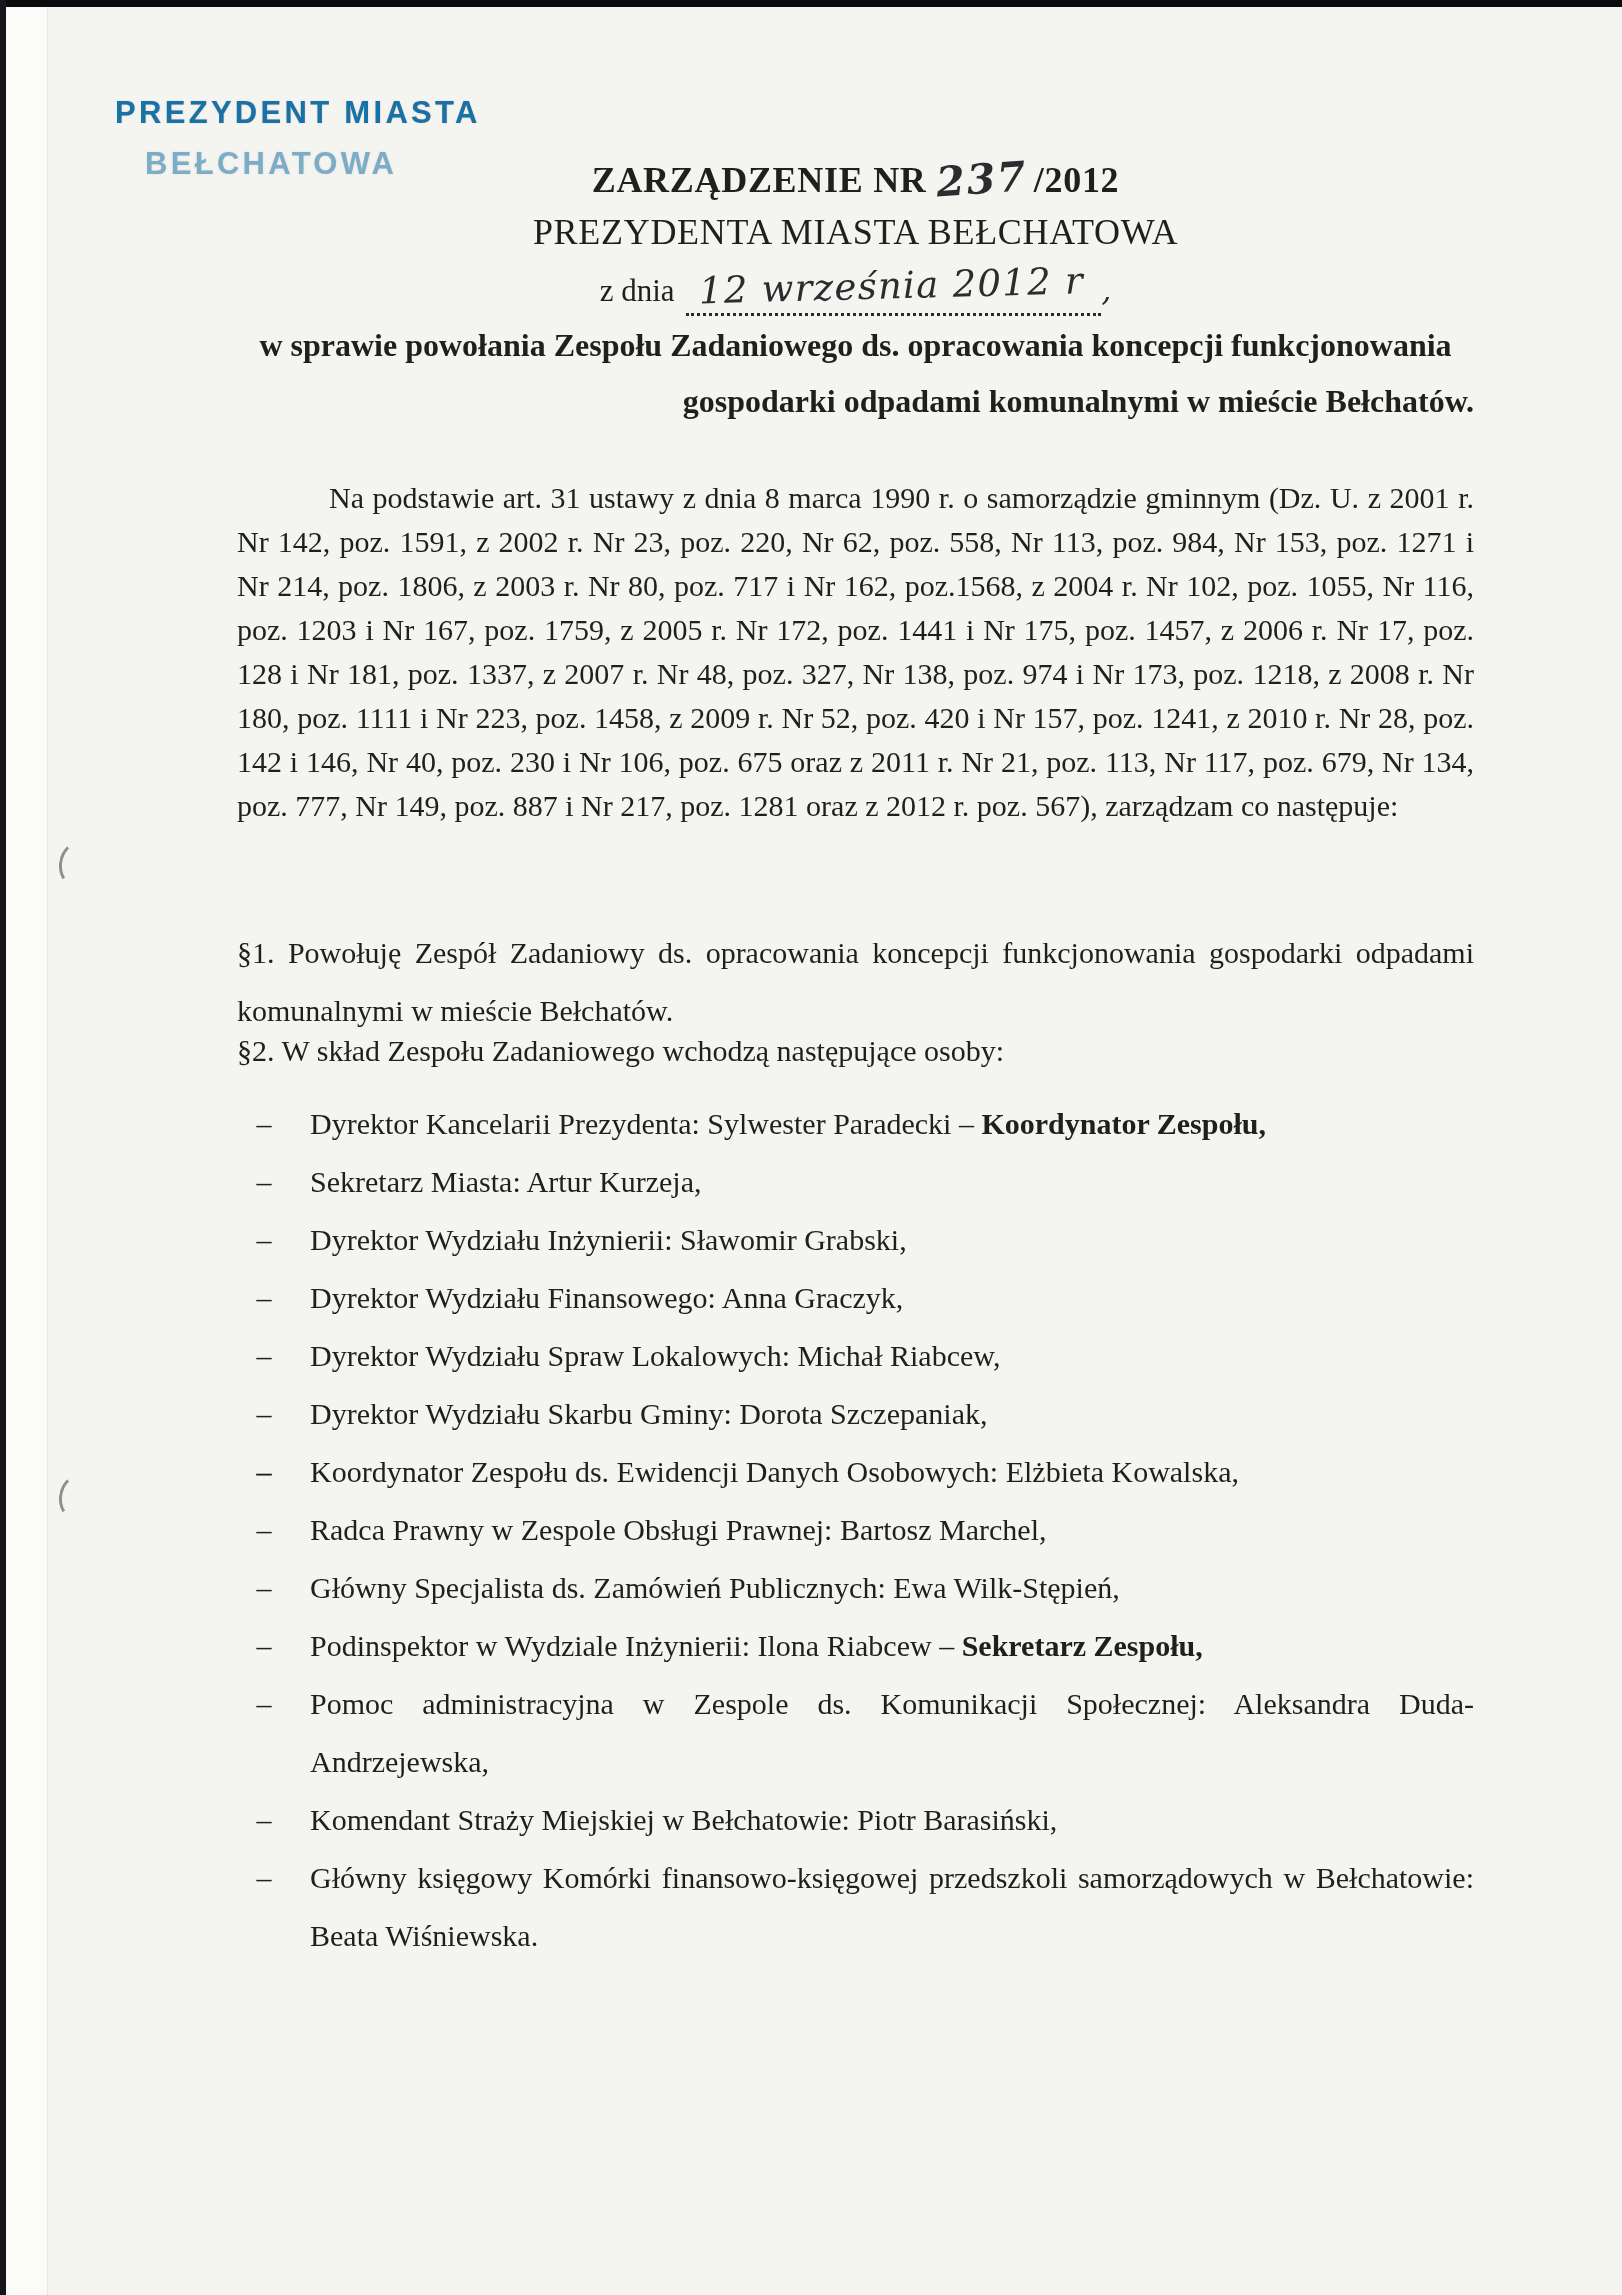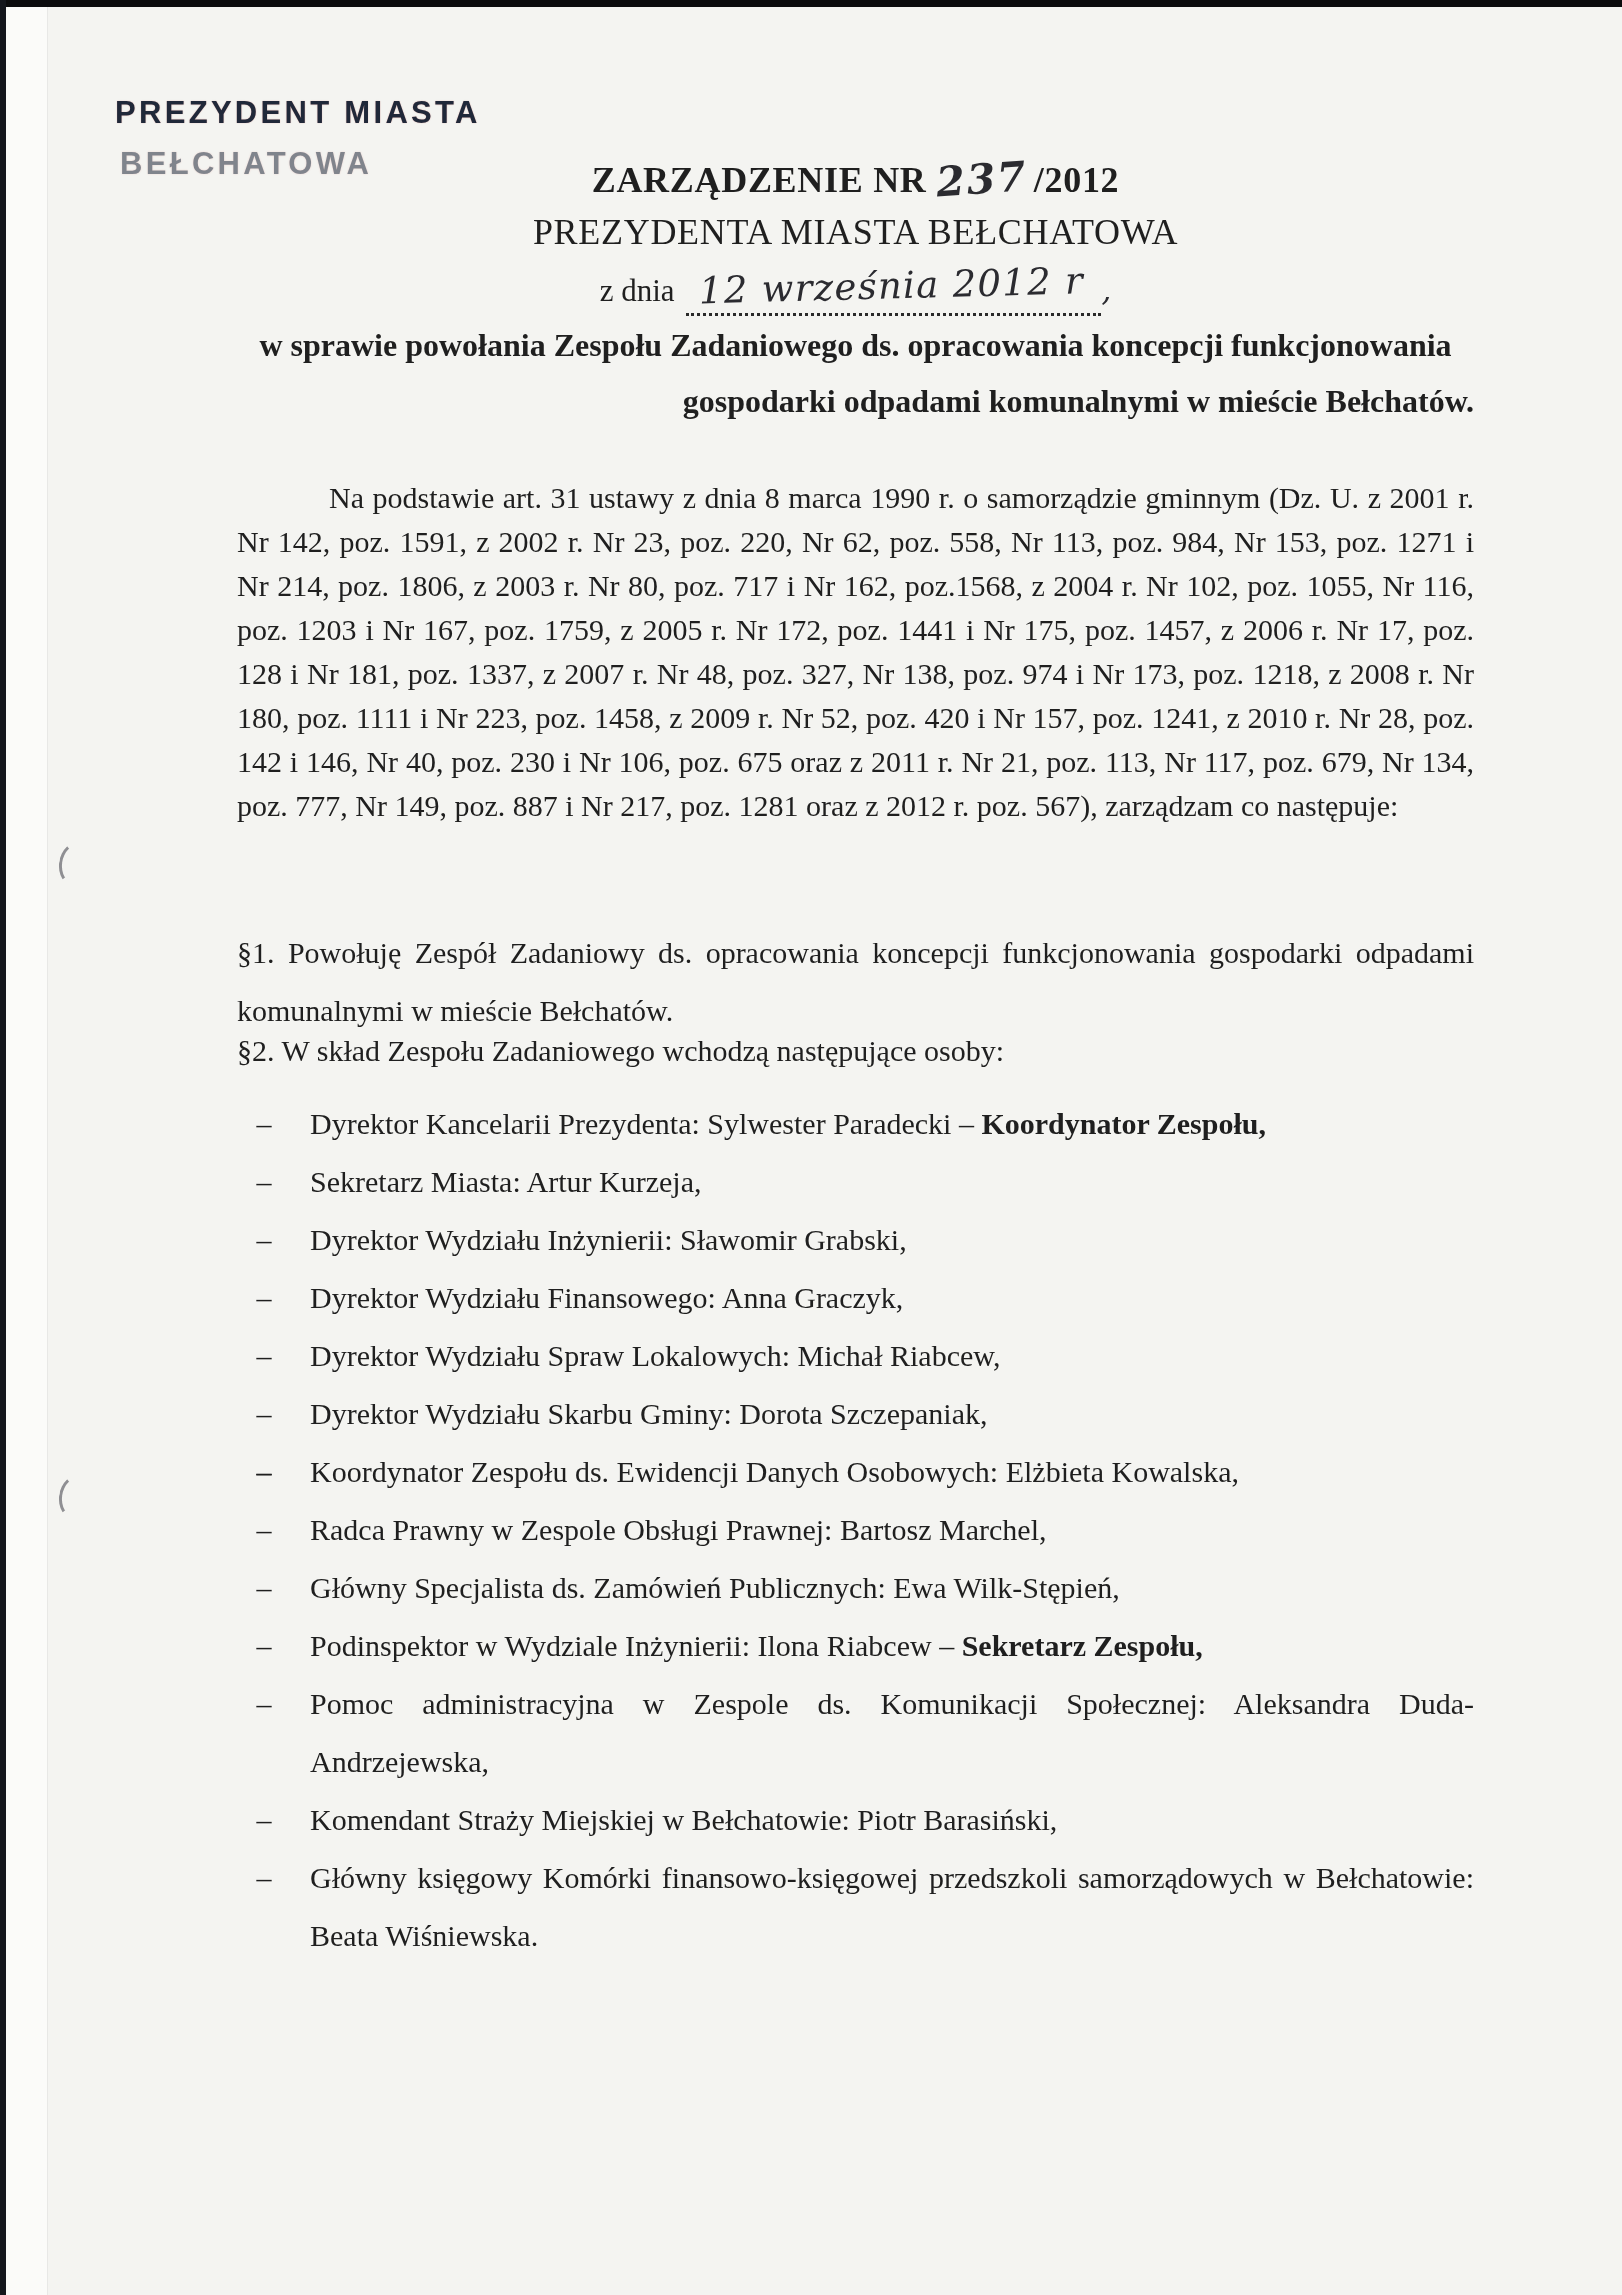--- a/index.html
+++ b/index.html
@@ -45,32 +45,32 @@
   .arc-2 { left: 59px; top: 1475px; }
 
   
   .stamp {
     position: absolute;
     left: 115px; top: 97px;
     font-family: "Liberation Sans", sans-serif;
     font-weight: bold;
     font-size: 31px;
     letter-spacing: 3.3px;
-    color: #0f172a;
+    color: #0369a1;
     line-height: 1.0;
   }
   .stamp .stamp-line1 {
     display: block;
     opacity: 0.92;
     text-shadow: 0 0 1.3px rgba(199,69,58,0.45);
   }
   .stamp .stamp-line2 {
     display: block;
     margin-top: 20px;
-    margin-left: 5px;
+    margin-left: 30px;
     opacity: 0.50;
     text-shadow: 0 0 2px rgba(199,69,58,0.40);
   }
 
   
   .headings {
     position: absolute;
     left: 237px;
     width: 1237px;
     text-align: center;

